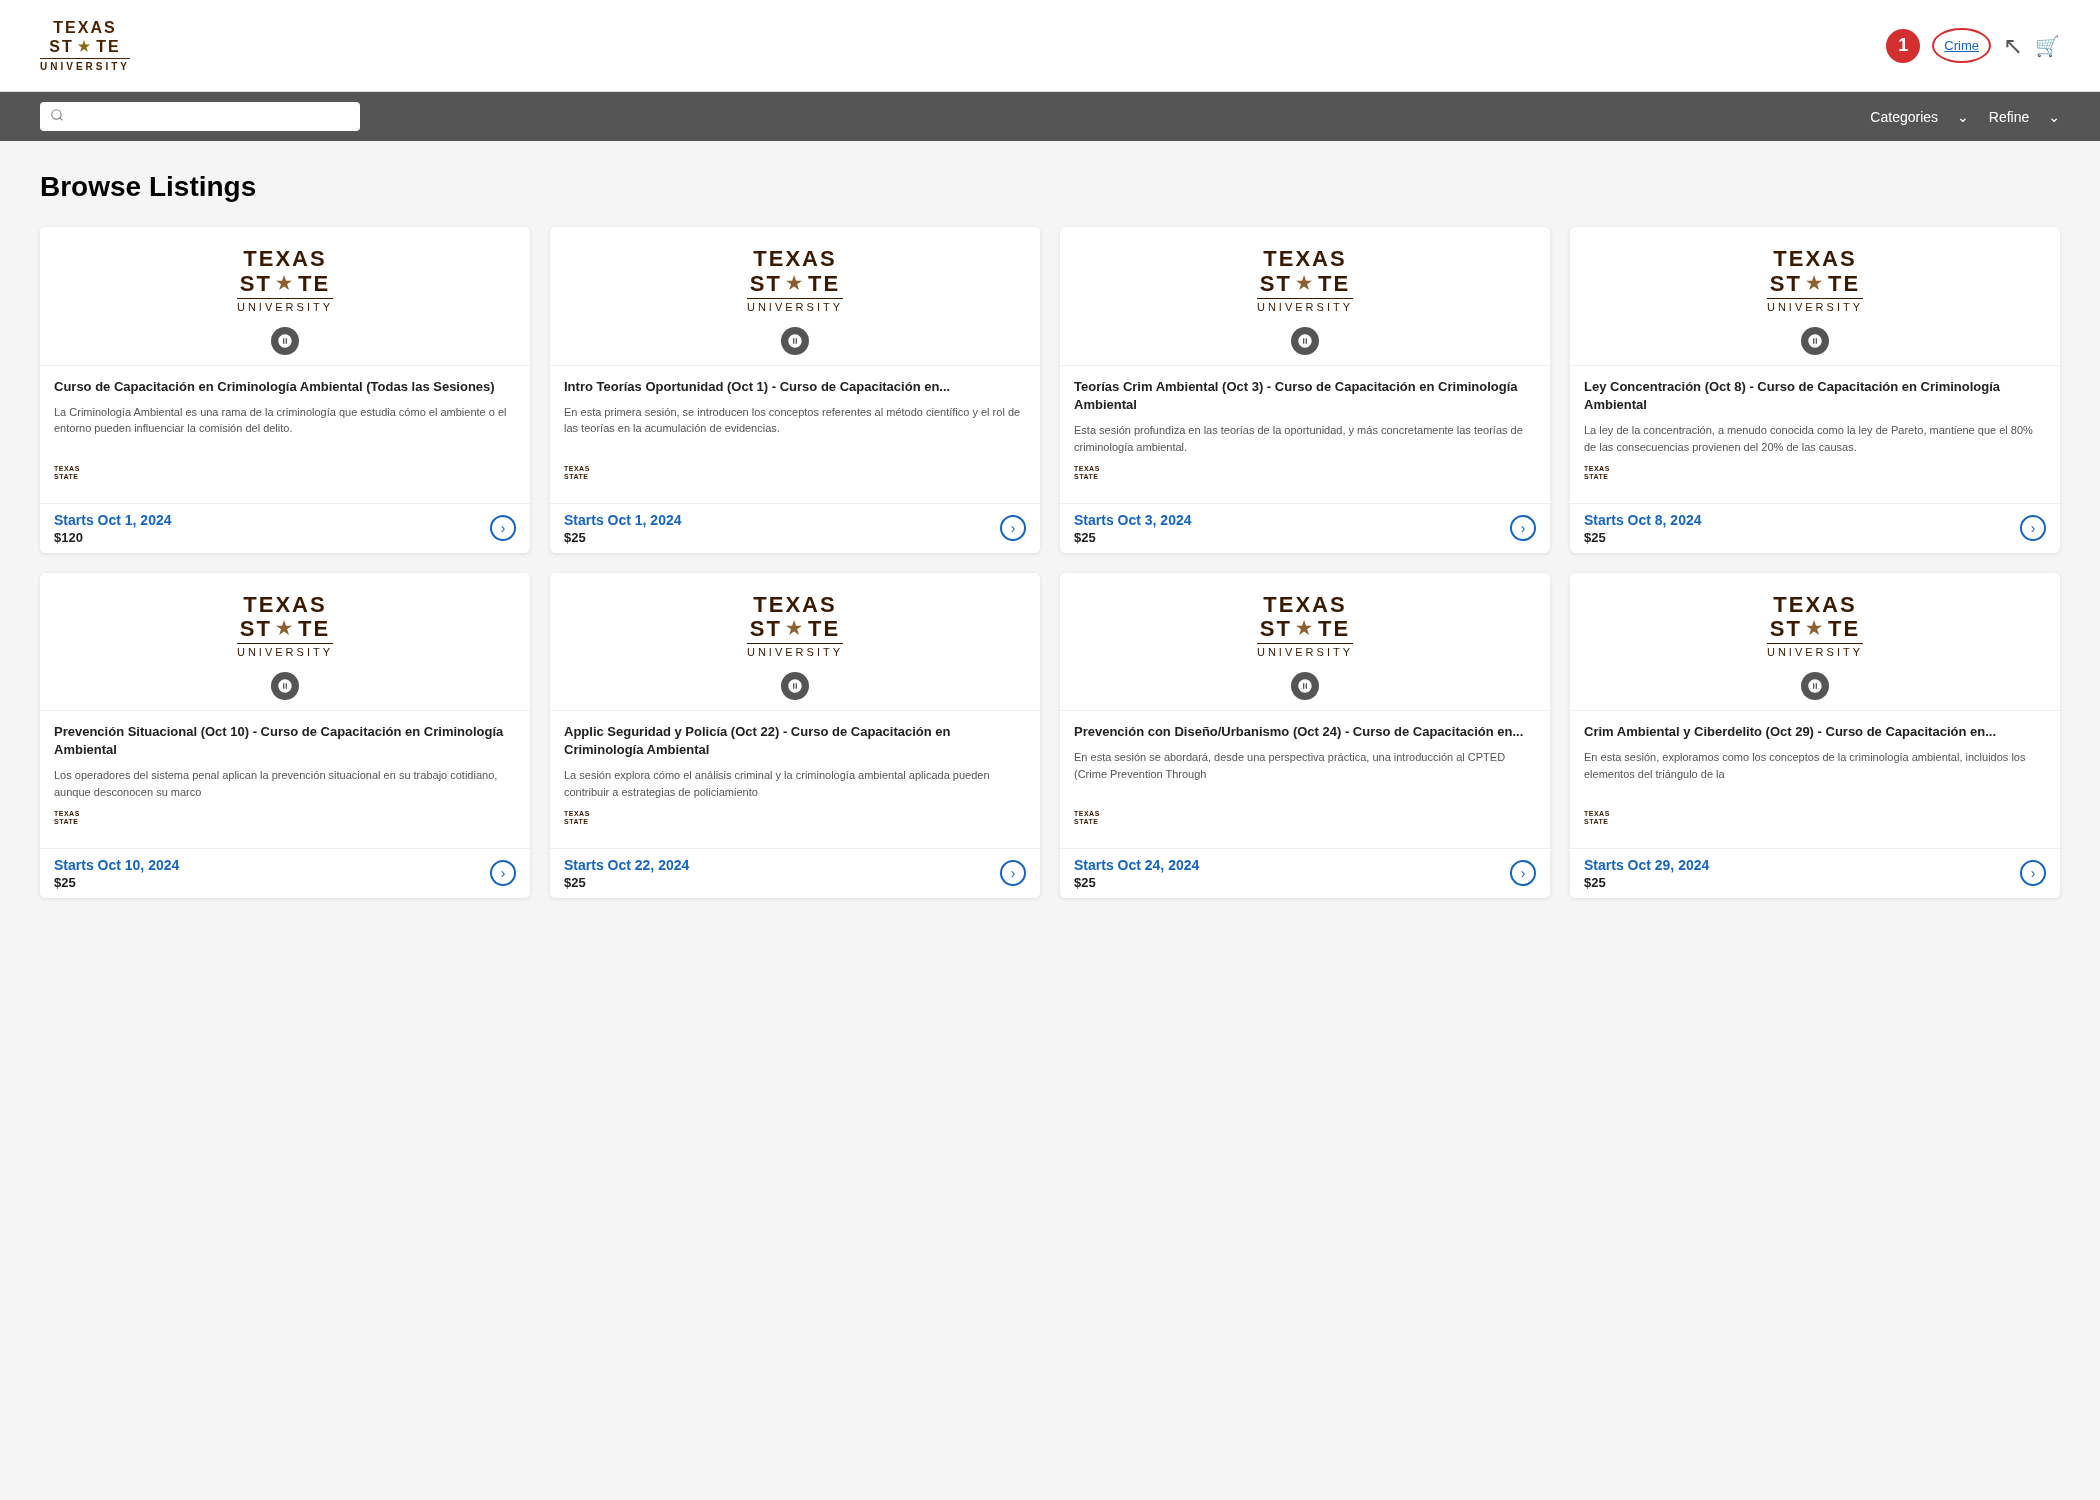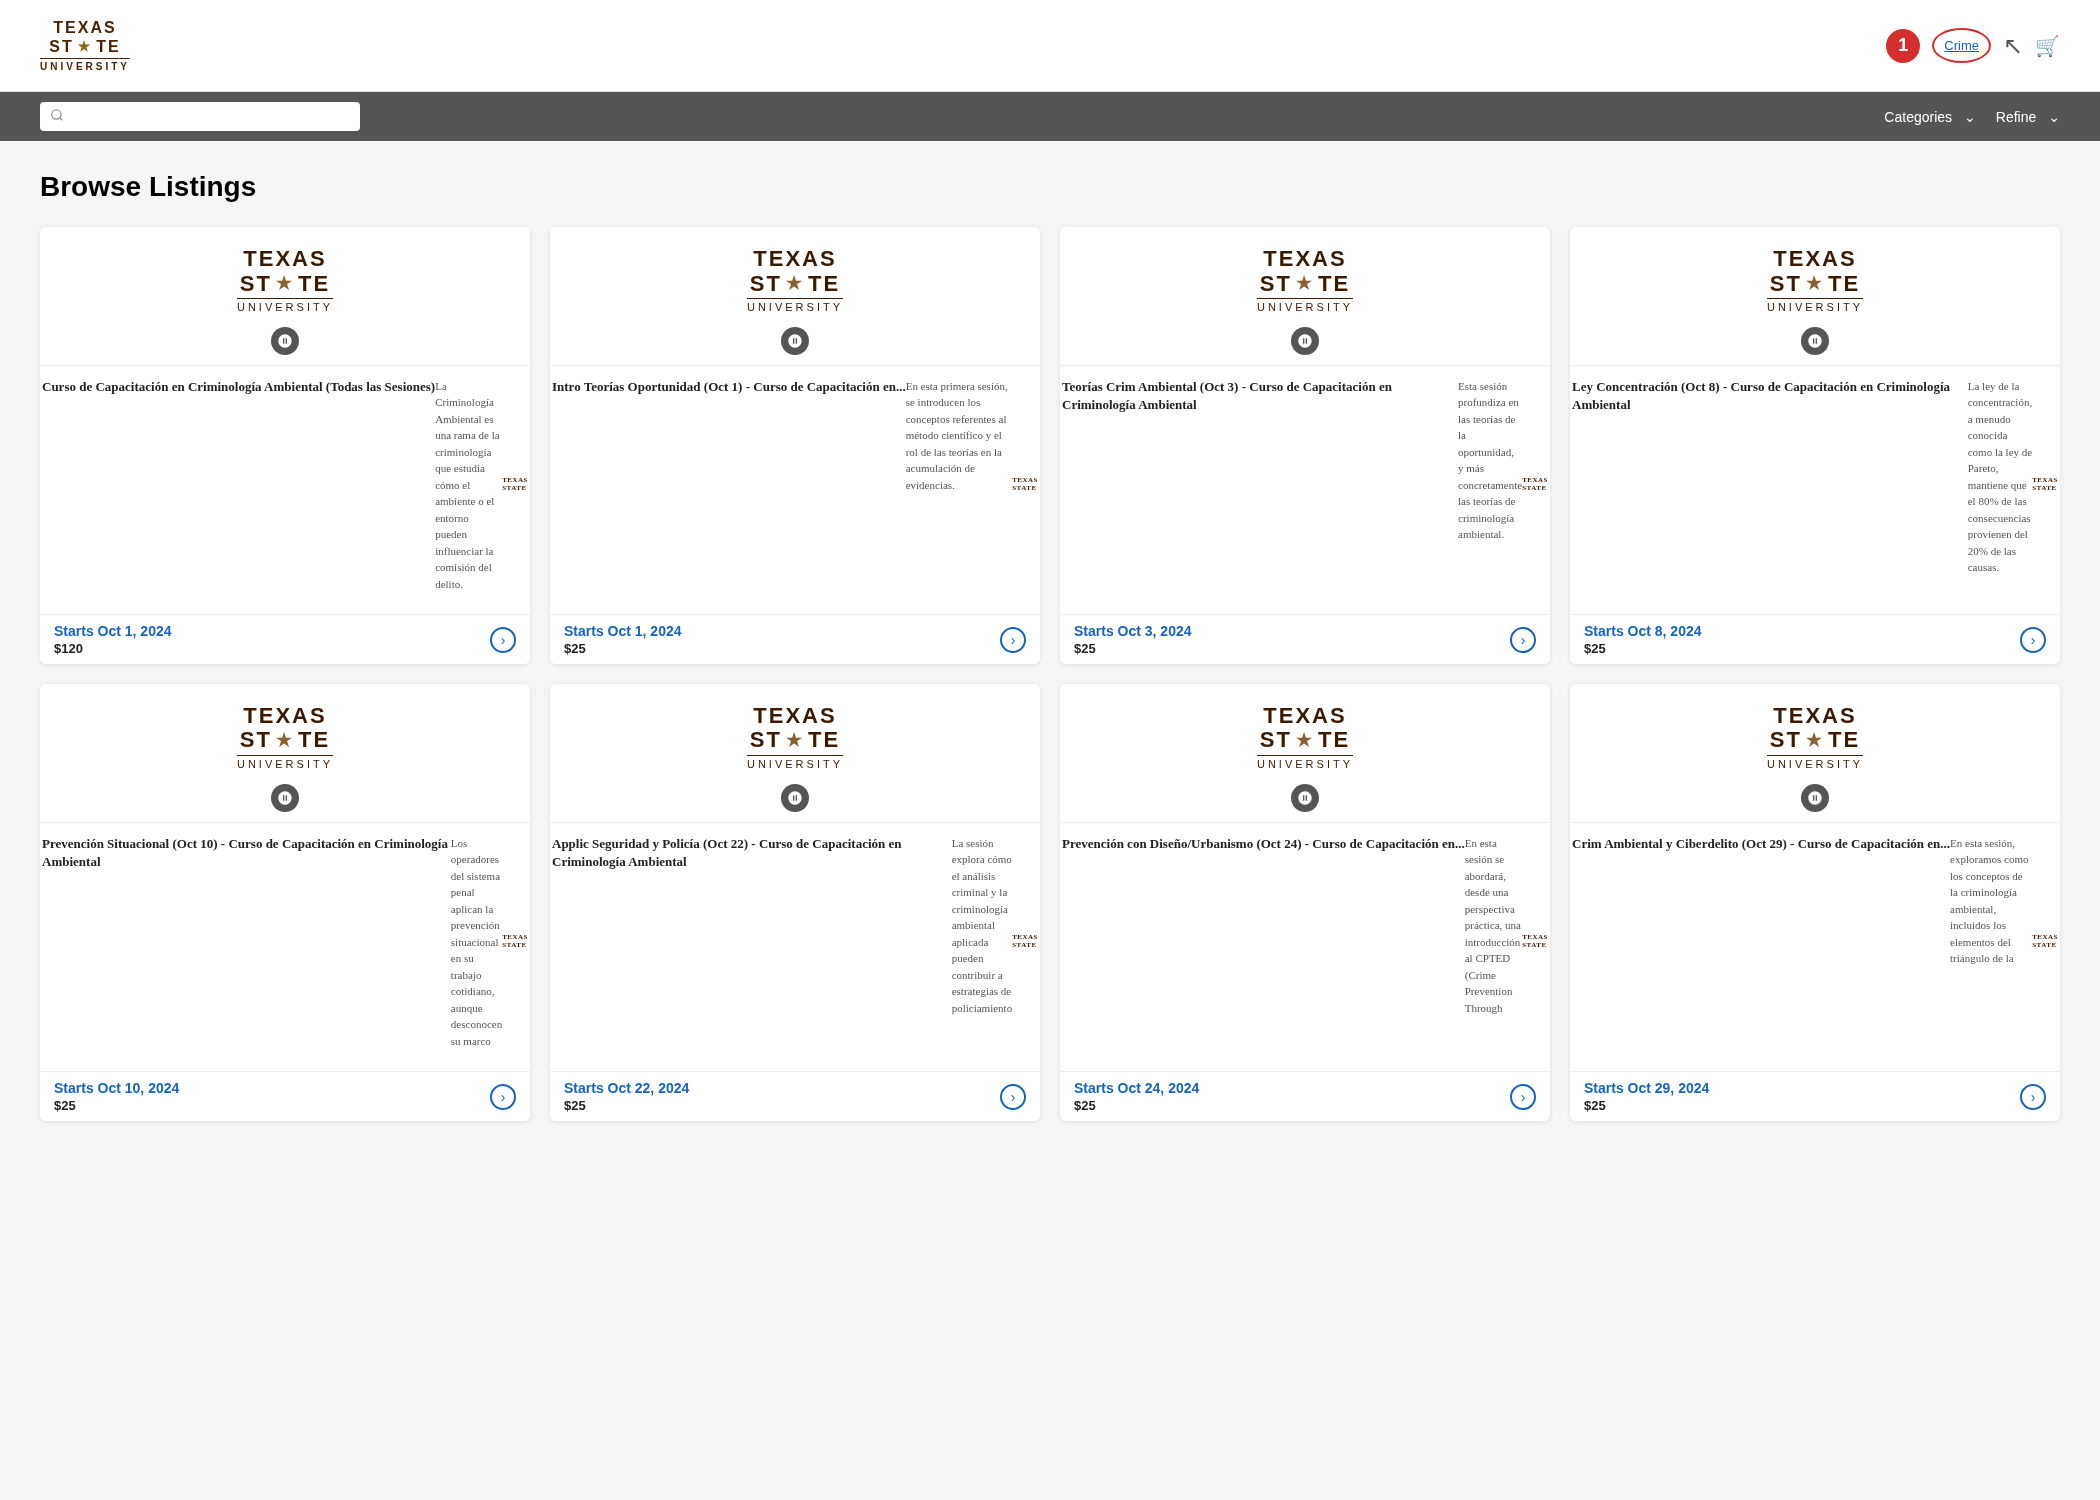--- a/index.html
+++ b/index.html
@@ -125,21 +125,21 @@
       gap: 20px;
     }
     .search-control-btn {
       color: #fff;
       font-size: 14px;
       background: none;
       border: none;
       cursor: pointer;
       display: flex;
       align-items: flex-end;
-      gap: 12px;
+      gap: 19px;
     }
 
     
     .main-content {
       padding: 30px 40px;
       background: #f5f5f5;
     }
     .browse-title {
       font-size: 28px;
       font-weight: bold;
@@ -218,24 +218,24 @@
       justify-content: center;
       margin-top: 6px;
     }
     .card-category-icon svg {
       width: 16px;
       height: 16px;
       fill: #fff;
     }
 
     .card-body {
-      padding: 12px 2px;
+      padding: 12px 14px;
       flex: 1;
       display: flex;
-      font-family: Liberation Serif, serif;
+      flex-direction: column;
     }
     .card-title {
       font-size: 13px;
       font-weight: bold;
       color: #222;
       margin-bottom: 8px;
       line-height: 1.4;
     }
     .card-desc {
       font-size: 11px;

